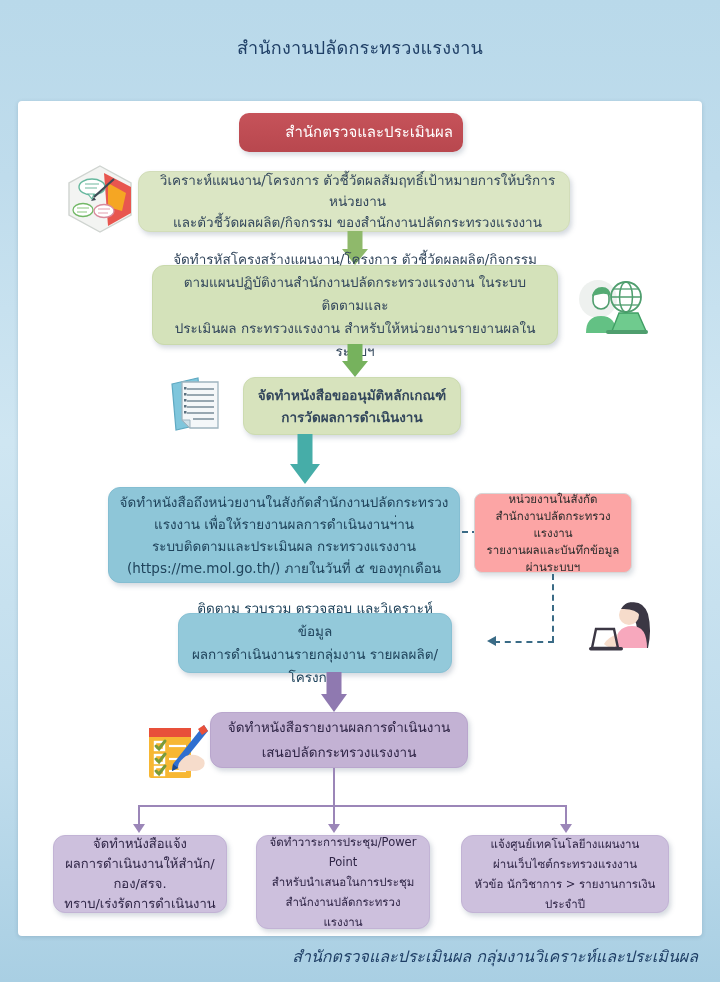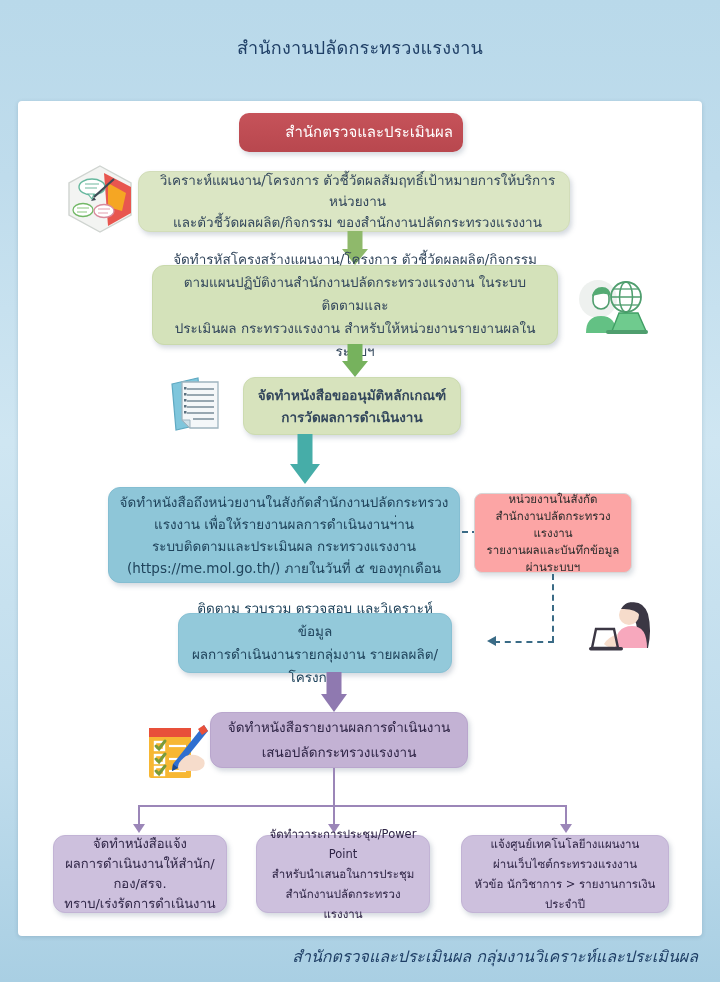--- a/index.html
+++ b/index.html
@@ -114,21 +114,21 @@
   #box-letter   { left: 108px; top: 487px; width: 352px; height: 96px;
                   font-size: 13.5px; line-height: 22px; }
   #box-unit     { left: 474px; top: 493px; width: 158px; height: 80px;
                   font-size: 11.5px; line-height: 17px; }
   #box-monitor  { left: 178px; top: 613px; width: 274px; height: 60px;
                   font-size: 13.5px; line-height: 23px; }
   #box-report   { left: 210px; top: 712px; width: 258px; height: 56px;
                   font-size: 13.5px; line-height: 25px; }
   #box-branch-1 { left: 53px; top: 835px; width: 174px; height: 78px;
                   font-size: 13px; line-height: 20px; }
-  #box-branch-2 { left: 256px; top: 835px; width: 174px; height: 78px;
+  #box-branch-2 { left: 256px; top: 835px; width: 174px; height: 94px;
                   font-size: 11.5px; line-height: 20px; }
   #box-branch-3 { left: 461px; top: 835px; width: 208px; height: 78px;
                   font-size: 11.5px; line-height: 20px; }
 
   
   .arrow { position: absolute; }
   .arrow .stem { position: absolute; left: 50%; transform: translateX(-50%); }
   .arrow .head {
     position: absolute; left: 50%; transform: translateX(-50%);
     width: 0; height: 0;

